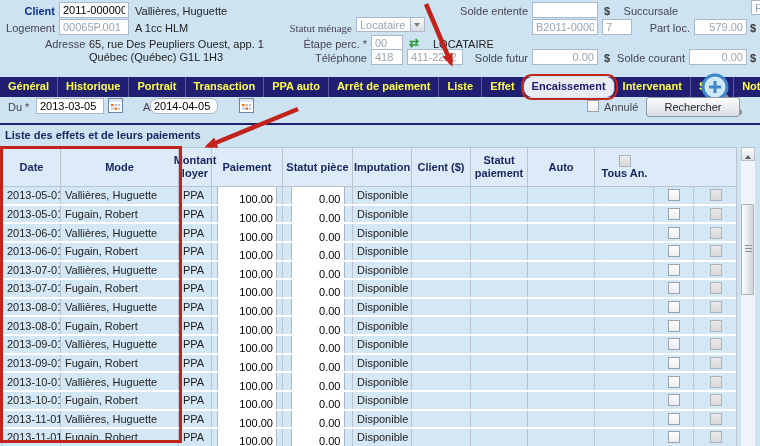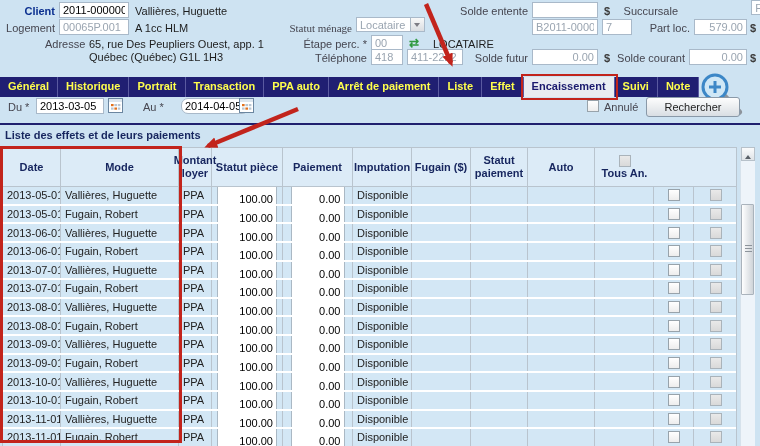--- a/index.html
+++ b/index.html
@@ -22,21 +22,21 @@
     background:linear-gradient(#f8f8f8,#dadde1);border-left:1px solid #aab8c4;}
   .dd-arrow:before{content:"";position:absolute;left:3px;top:5px;border:3px solid transparent;
     border-top:4px solid #7c7c84;}
   .dollar{font-weight:bold;color:#3c3c3c;}
   .refresh{color:#2f9a3f;font-weight:bold;font-size:12px;}
 
   
   #tabbar{left:0;top:77px;height:20px;display:inline-flex;background:#201f72;align-items:stretch;}
   .tab{color:#ffff4d;font-weight:bold;padding:3px 8px 0 8px;border-right:1px solid #5a5aa0;
     white-space:nowrap;cursor:pointer;}
-  .tab.selected{background:#e9edf2;color:#1a1a6e;outline:2px solid #c2241c;outline-offset:1px;}
+  .tab.selected{background:#e9edf2;color:#1a1a6e;outline:2px solid #c2241c;outline-offset:1px;border-radius:8px;}
 
   
   .btn{box-sizing:border-box;background:linear-gradient(#fdfdfd,#d9dee3);border:1px solid #8a99a8;
     border-radius:3px;font-family:"Liberation Sans",sans-serif;font-size:11px;color:#222;
     height:20px;padding:0 14px;}
   .cb{display:inline-block;width:12px;height:12px;box-sizing:border-box;border:1px solid #98a3ab;
     background:linear-gradient(#ffffff,#ededed);vertical-align:middle;}
   .cb-dis{background:linear-gradient(#e9e9e9,#d9d9d9);border-color:#aab3ba;}
 
   
@@ -143,20 +143,21 @@
   <div id="tabbar" class="abs">
       <div class="tab">Général</div>
       <div class="tab">Historique</div>
       <div class="tab">Portrait</div>
       <div class="tab">Transaction</div>
       <div class="tab">PPA auto</div>
       <div class="tab">Arrêt de paiement</div>
       <div class="tab">Liste</div>
       <div class="tab">Effet</div>
       <div class="tab selected">Encaissement</div>
+      <div class="tab">Intervenant</div>
       <div class="tab">Suivi</div>
       <div class="tab">Note</div>
     </div>
 
   <svg id="magnifier" class="abs" viewBox="0 0 46 46">
     <line x1="27" y1="25" x2="41" y2="40" stroke="#8d949c" stroke-width="6" stroke-linecap="round"></line>
     <circle cx="17" cy="15" r="12" fill="#cfe7f6" stroke="#3c87c7" stroke-width="3"></circle>
     <line x1="17" y1="9" x2="17" y2="21" stroke="#3c87c7" stroke-width="3"></line>
     <line x1="11" y1="15" x2="23" y2="15" stroke="#3c87c7" stroke-width="3"></line>
   </svg>
@@ -167,21 +168,21 @@
     <rect x="0.5" y="0.5" width="14" height="14" fill="#fff" stroke="#6b86a0"></rect>
     <rect x="1" y="1" width="13" height="3" fill="#dce6ef"></rect>
     <rect x="3" y="6" width="2.6" height="2.2" fill="#e2711d"></rect>
       <rect x="6.4" y="6" width="2.6" height="2.2" fill="#b9c6d2"></rect>
       <rect x="9.8" y="6" width="2.6" height="2.2" fill="#b9c6d2"></rect>
     <rect x="3" y="9.5" width="2.6" height="2.2" fill="#b9c6d2"></rect>
       <rect x="6.4" y="9.5" width="2.6" height="2.2" fill="#e2711d"></rect>
       <rect x="9.8" y="9.5" width="2.6" height="2.2" fill="#b9c6d2"></rect>
   </svg>
   <span class="abs lbl" style="left:143px;top:101px;">Au *</span>
-  <input class="abs fld" style="left: 181px; top: 98px; width: 68px; border-radius: 7px;" value="2014-04-05">
+  <input class="abs fld" style="left: 150px; top: 98px; width: 68px; border-radius: 7px;" value="2014-04-05">
   <svg class="abs" style="left:239px;top:98px;" width="15" height="15" viewBox="0 0 15 15">
     <rect x="0.5" y="0.5" width="14" height="14" fill="#fff" stroke="#6b86a0"></rect>
     <rect x="1" y="1" width="13" height="3" fill="#dce6ef"></rect>
     <rect x="3" y="6" width="2.6" height="2.2" fill="#e2711d"></rect>
       <rect x="6.4" y="6" width="2.6" height="2.2" fill="#b9c6d2"></rect>
       <rect x="9.8" y="6" width="2.6" height="2.2" fill="#b9c6d2"></rect>
     <rect x="3" y="9.5" width="2.6" height="2.2" fill="#b9c6d2"></rect>
       <rect x="6.4" y="9.5" width="2.6" height="2.2" fill="#e2711d"></rect>
       <rect x="9.8" y="9.5" width="2.6" height="2.2" fill="#b9c6d2"></rect>
   </svg>
@@ -191,24 +192,24 @@
   <button class="abs btn" style="left:646px;top:97px;width:94px;">Rechercher</button>
 
   <div id="divider" class="abs"></div>
   <div id="tbl-title" class="abs">Liste des effets et de leurs paiements</div>
 
   <div id="tbl" class="abs">
     <div id="thead" class="grid">
         <div class="hcell">Date</div>
         <div class="hcell">Mode</div>
         <div class="hcell">Montant loyer</div>
+        <div class="hcell">Paiement</div>
         <div class="hcell">Statut pièce</div>
-        <div class="hcell">Paiement</div>
         <div class="hcell">Imputation</div>
-        <div class="hcell">Fugain ($)</div>
+        <div class="hcell">Client ($)</div>
         <div class="hcell">Statut paiement</div>
         <div class="hcell">Auto</div>
         <div class="hcell">
           <span class="cb cb-dis"></span>
           <div>Tous An.</div>
         </div>
       </div>
     <div id="tbody">
         <div class="trow grid">
           <div class="tcell">2013-05-01</div>

